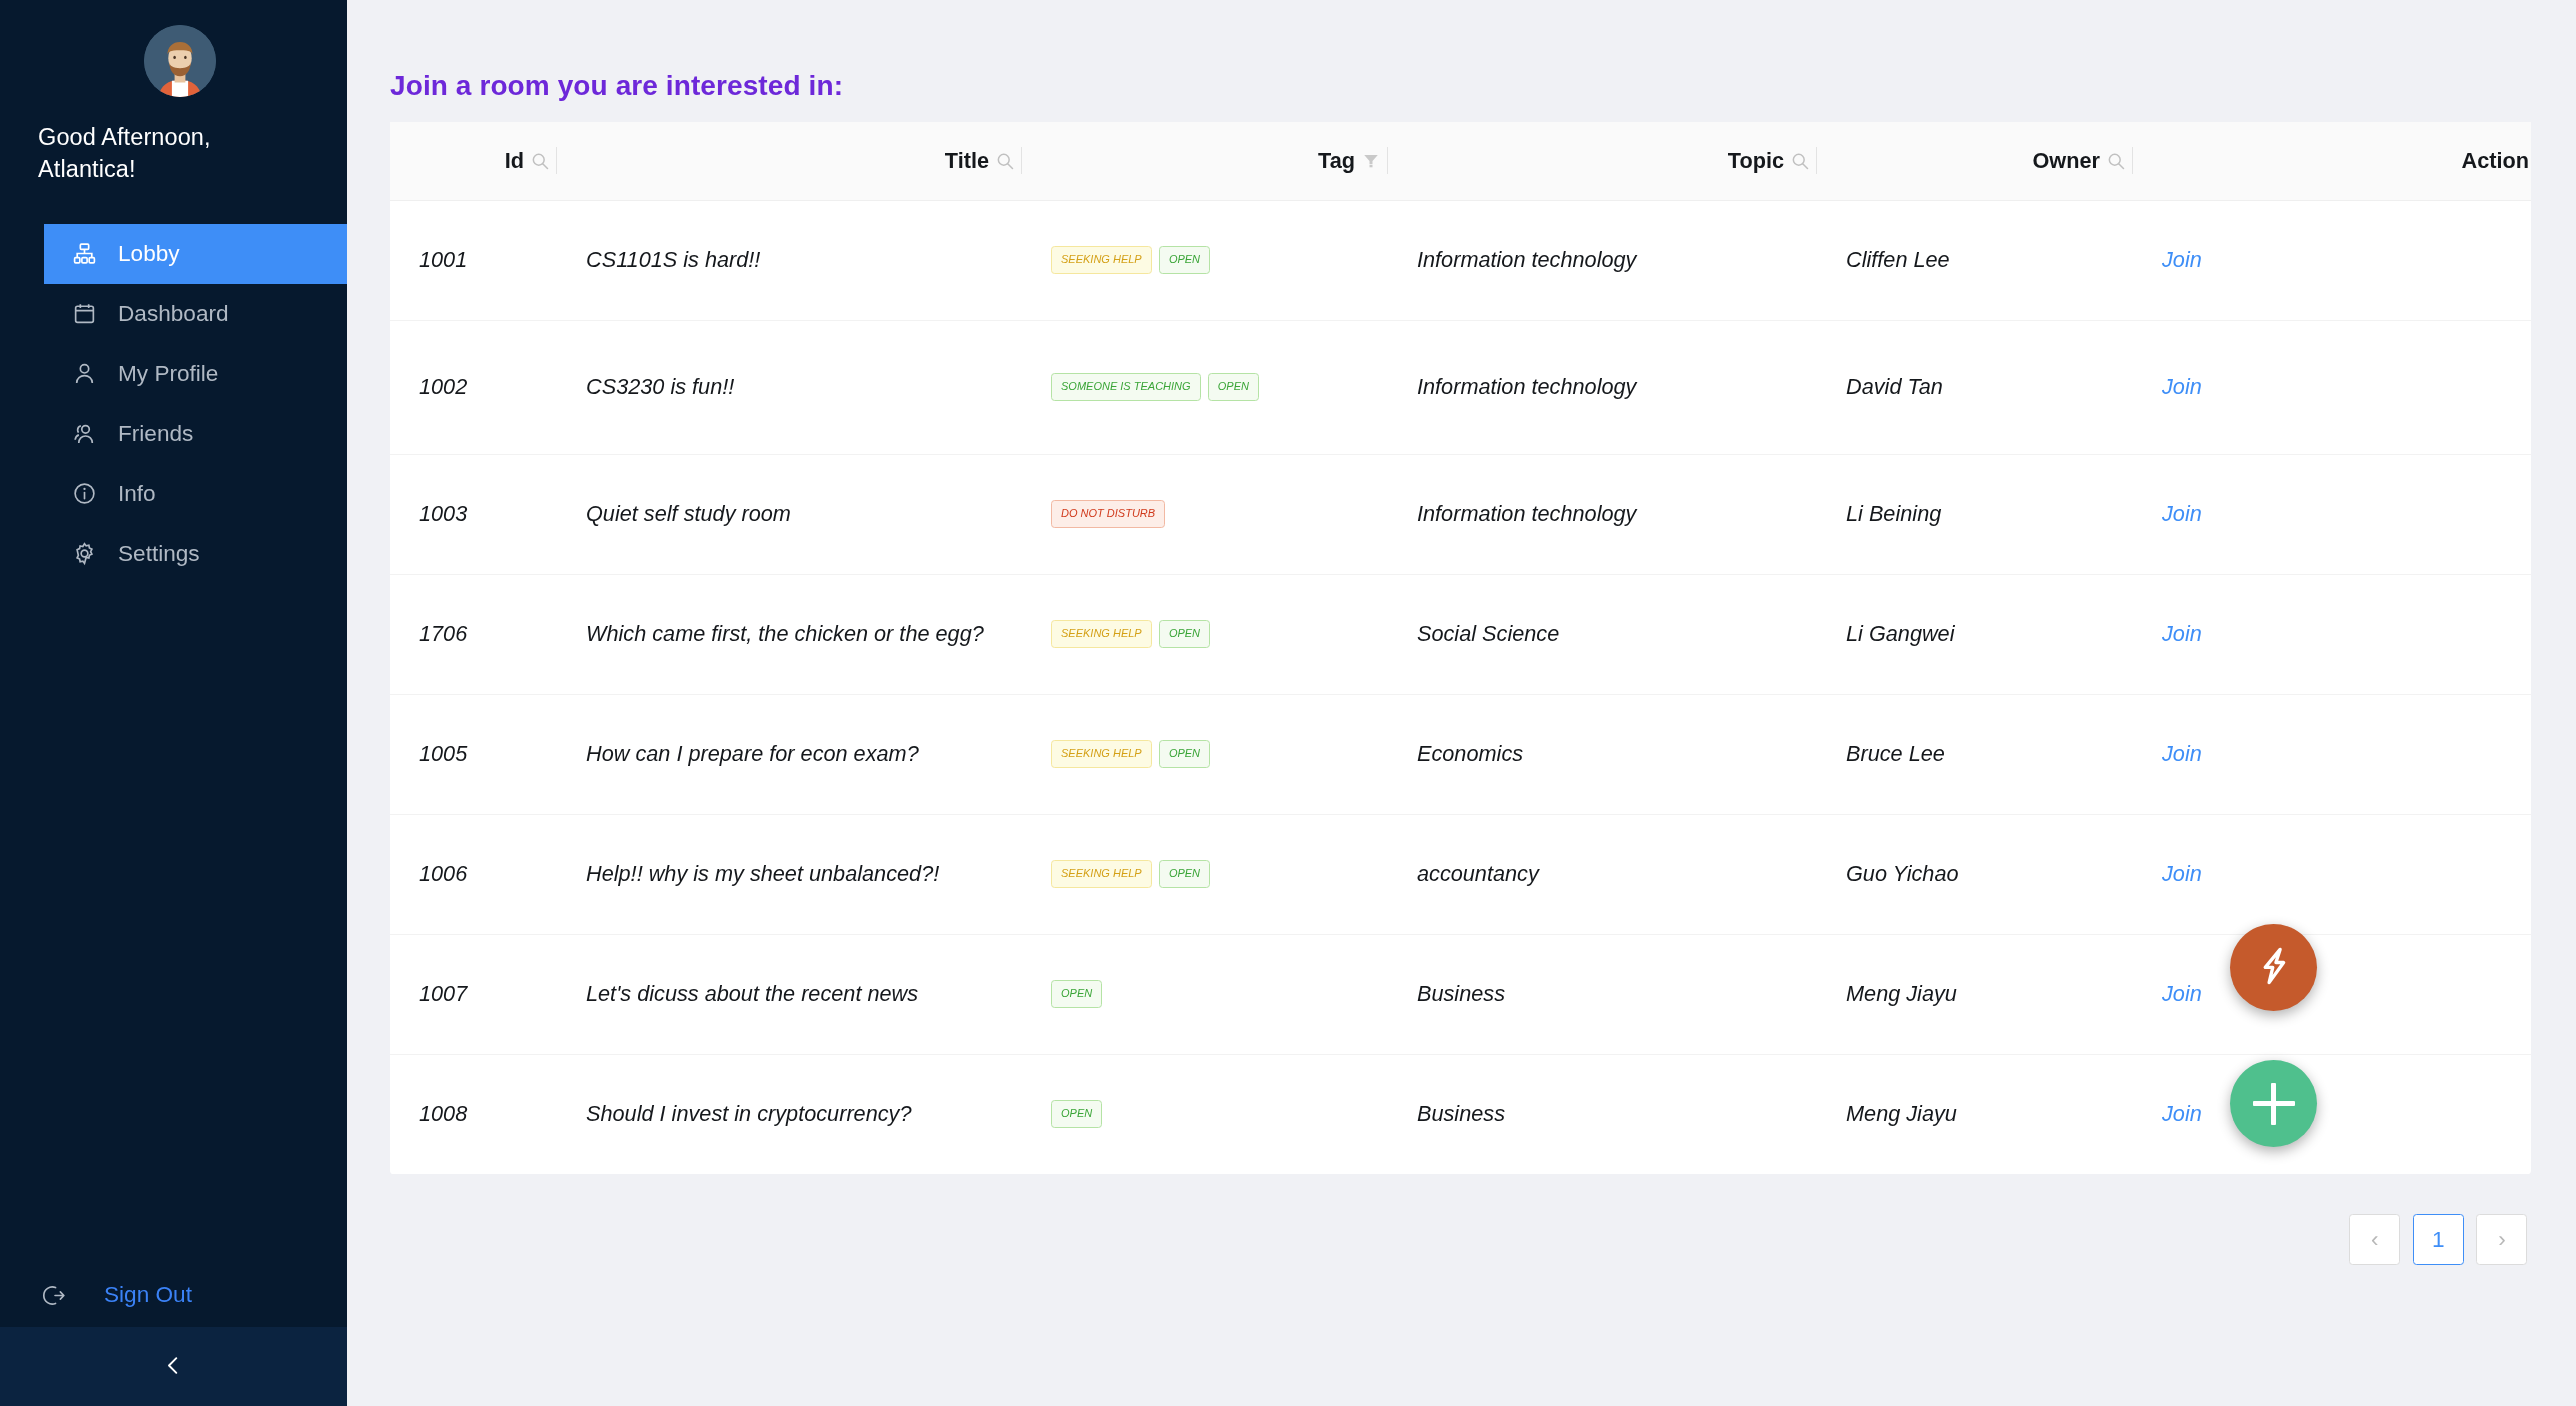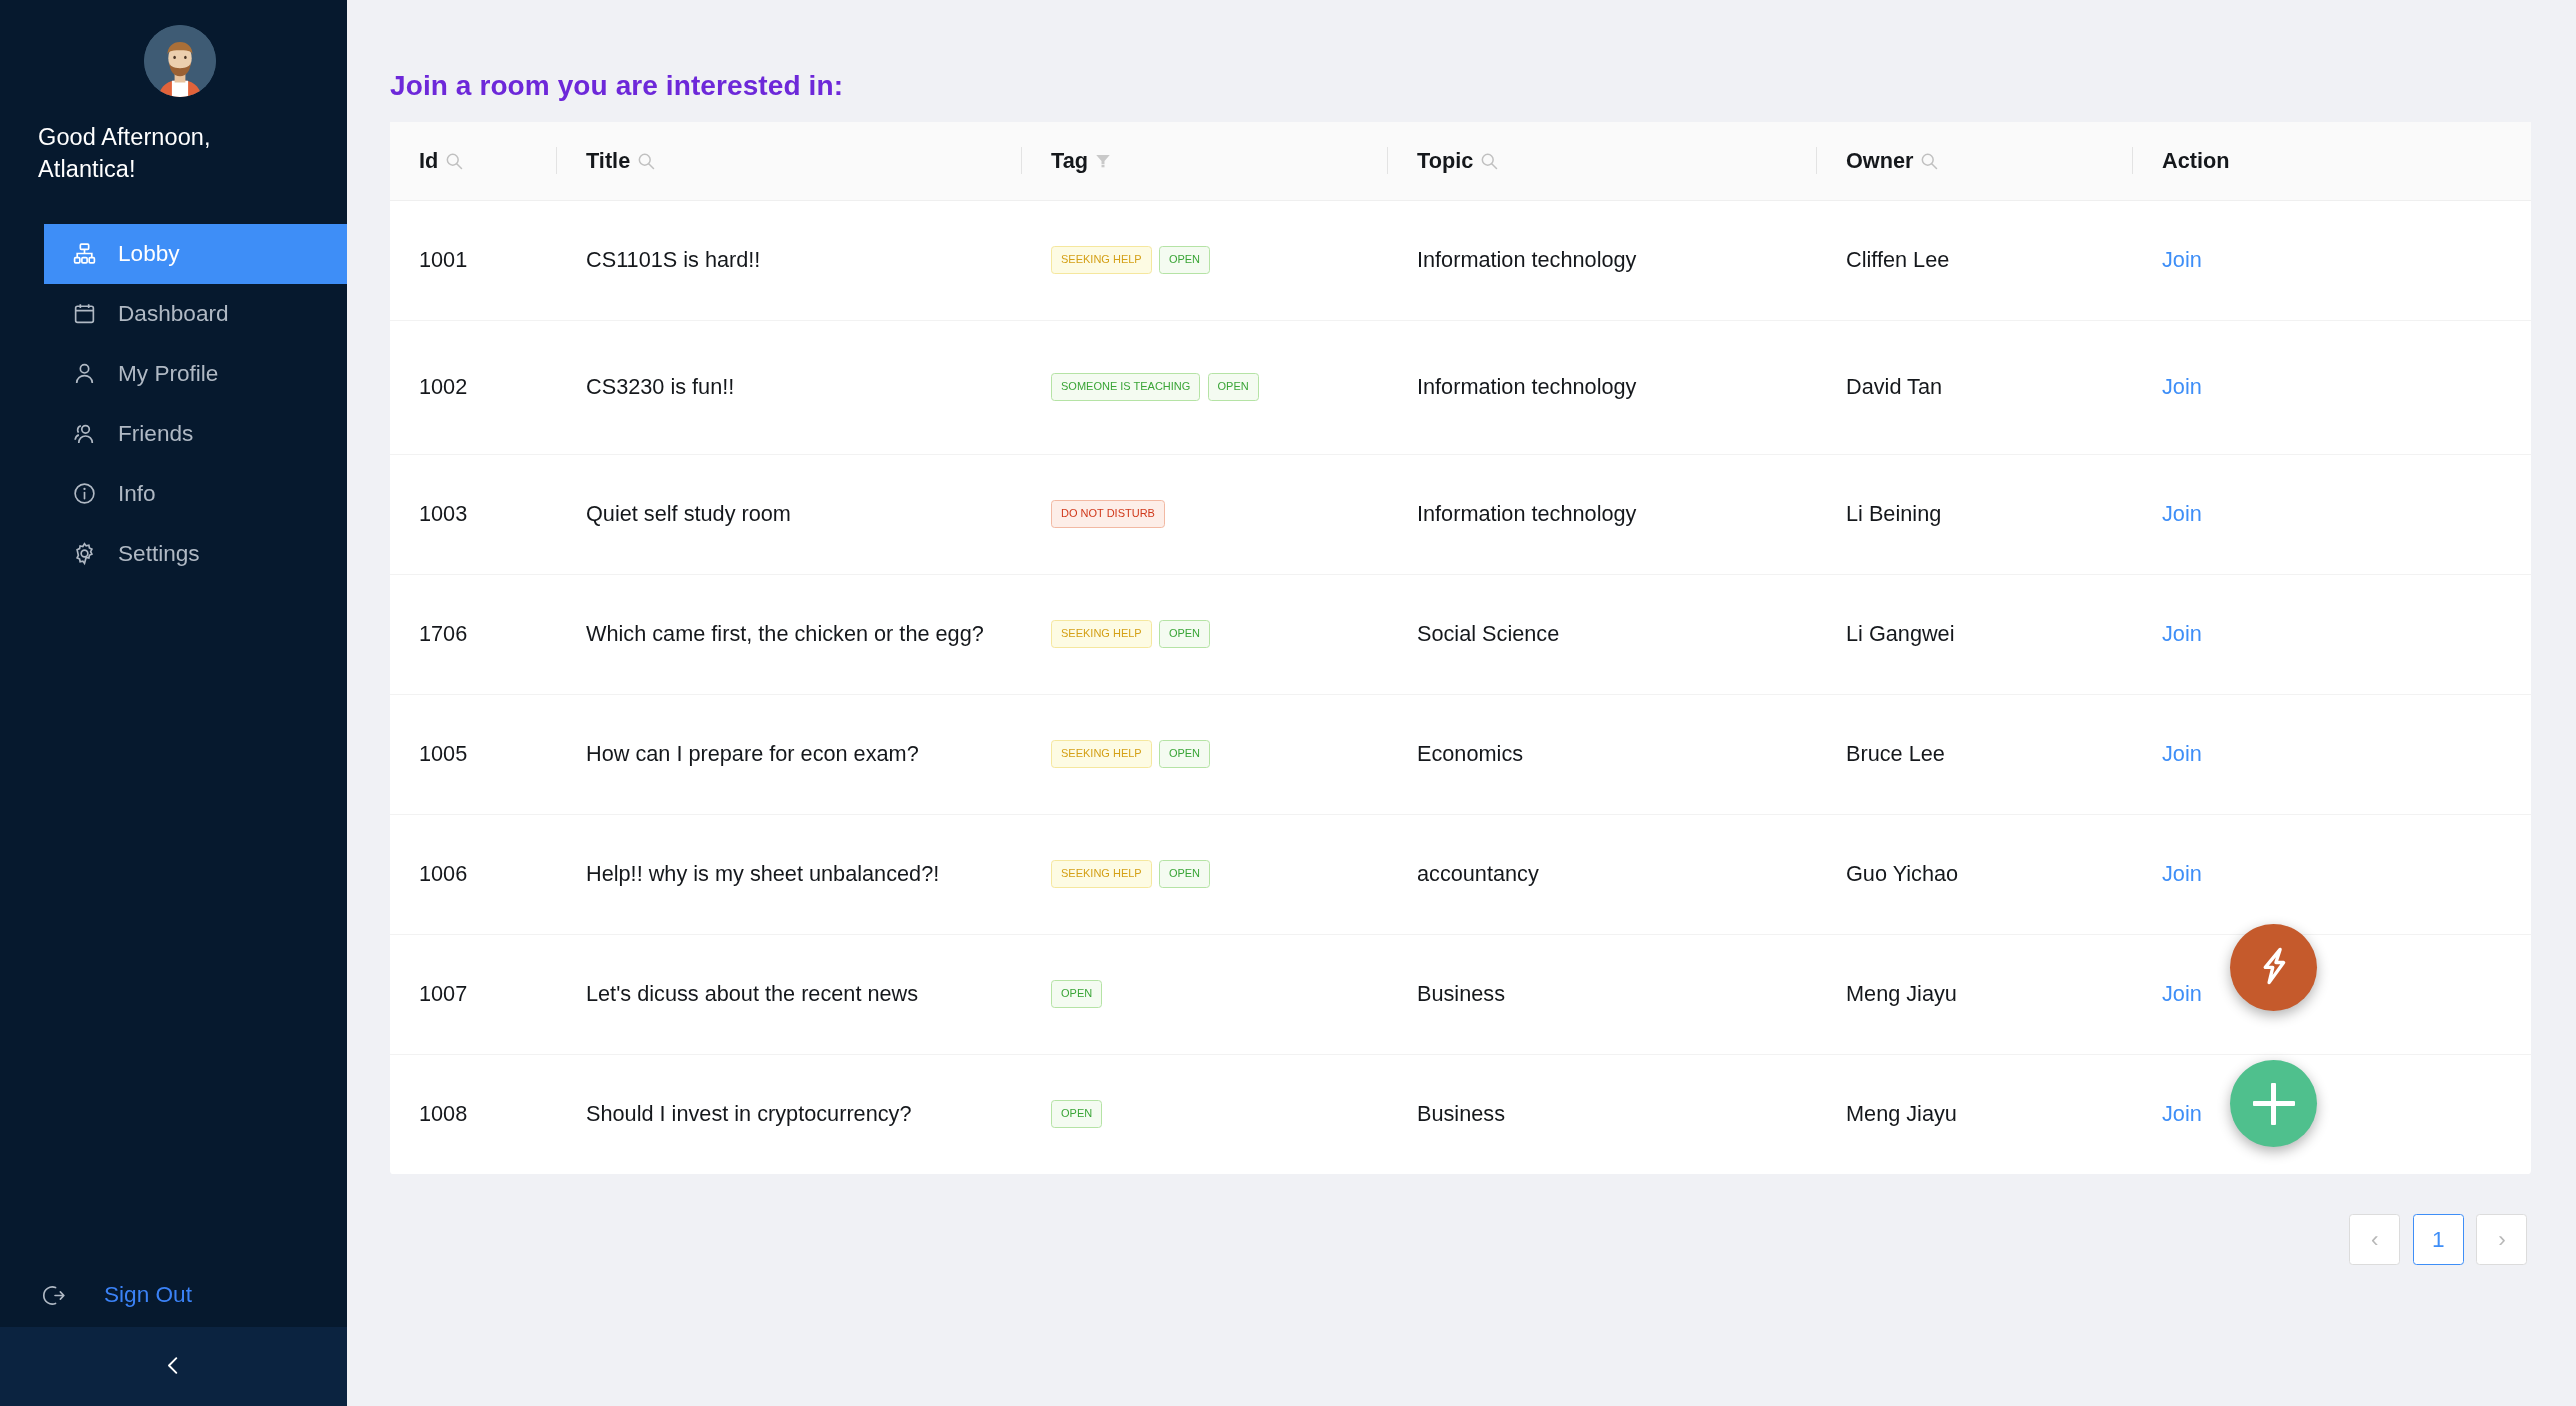--- a/index.html
+++ b/index.html
@@ -87,38 +87,39 @@
     background: #fafafa;
     height: 78px;
     font-size: 21.7px; font-weight: bold; color: #15181c;
     text-align: left;
     padding: 0 0 0 29px;
     vertical-align: middle;
     position: relative;
     border-bottom: 0.9px solid #efefef;
   }
   thead th .th-inner {
-    display: flex; align-items: center; justify-content: flex-start;
+    display: flex; align-items: center; justify-content: flex-end;
     padding-right: 2px;
   }
   .th-tool {
     width: 31px; height: 31px;
     display: flex; align-items: center; justify-content: center;
     cursor: pointer; flex: none;
   }
   .th-div {
     position: absolute; right: 0; top: 25px;
     width: 0.9px; height: 27px; background: #e3e3e3;
   }
   tbody td {
     font-size: 21.7px; color: #15181c;
     padding: 0 0 0 29px;
     vertical-align: middle;
     border-bottom: 0.9px solid #f2f2f2;
     height: 120px;
+    font-style: italic;
   }
   tbody tr:last-child td { border-bottom: none; }
   tbody tr.tall td { height: 134px; }
 
   .tagcell { display: flex; flex-wrap: wrap; gap: 7.2px 7.2px; max-width: 316px; }
   .tag {
     display: inline-block;
     font-size: 11px;
     line-height: 1;
     padding: 7.2px 9px 8.1px;

